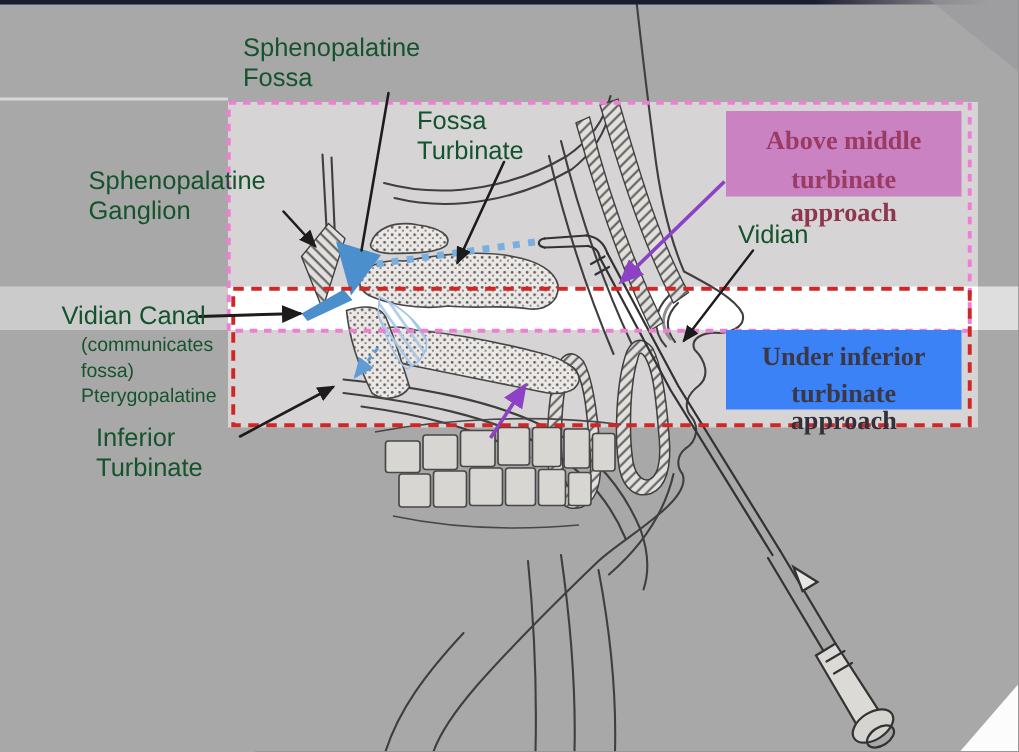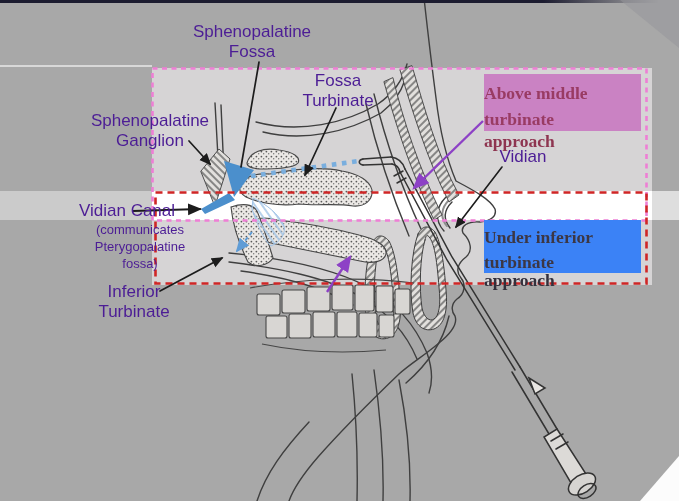--- a/index.html
+++ b/index.html
@@ -13,25 +13,25 @@
      clip-path:polygon(100% 0,100% 100%,0 0);}
   .br-corner{left:640px;top:456px;width:39px;height:45px;background:#fcfcfc;
      clip-path:polygon(100% 0,100% 100%,0 100%);}
   .line65{left:0;top:65px;width:152px;height:2px;background:#d8d8d8;}
   .panel{left:152px;top:68px;width:500px;height:217px;background:#d6d4d5;}
   .band-left{left:0;top:191px;width:152px;height:29px;background:#cbcbcb;}
   .band-main{left:152px;top:191px;width:500px;height:29px;background:#ffffff;}
   .band-right{left:652px;top:191px;width:27px;height:29px;background:#dedede;}
   svg.layer{position:absolute;left:0;top:0;pointer-events:none;}
   
-  .lbl{position:absolute;color:#4c1d95;text-align:center;font-size:17px;line-height:20px;}
+  .lbl{position:absolute;color:#14532d;font-size:17px;line-height:20px;}
   .lbl .ln{display:block;}
   .lbl .sub{font-size:13px;line-height:17px;display:block;transform:translateX(13px);}
   
-  .co{position:absolute;left:484px;width:157px;text-align:left;
+  .co{position:absolute;left:484px;width:157px;text-align:center;
       font-family:"Liberation Serif",serif;font-weight:bold;font-size:17.5px;}
   .co-above{top:74px;height:57px;background:#ca82c3;color:#993b63;line-height:26px;padding-top:6px;box-sizing:border-box;}
   .co-above-tail{top:131px;color:#8e3550;}
   .co-under{top:220px;height:53px;background:#3b82f6;color:#3c3744;line-height:25px;padding-top:5px;box-sizing:border-box;}
   .co-under-tail{top:270px;color:#33303c;}
 </style>
 </head>
 <body>
 
 <div class="stage">
@@ -192,22 +192,22 @@
   <div class="lbl" style="left:59px;top:111px;width:182px;">
     <span class="ln">Sphenopalatine</span>
     <span class="ln">Ganglion</span>
   </div>
   <div class="lbl" style="left:492px;top:147px;width:62px;">
     <span class="ln">Vidian</span>
   </div>
   <div class="lbl" style="left:0px;top:201px;width:172px;margin-left:41px;">
     <span class="ln">Vidian Canal</span>
     <span class="sub">(communicates</span>
+    <span class="sub">fossa)</span>
     <span class="sub">Pterygopalatine</span>
-    <span class="sub">fossa)</span>
   </div>
   <div class="lbl" style="left:64px;top:282px;width:140px;">
     <span class="ln">Inferior</span>
     <span class="ln">Turbinate</span>
   </div>
 
   <div class="abs top-strip"></div>
   <div class="abs tr-corner"></div>
   <div class="abs br-corner"></div>
 </div>

